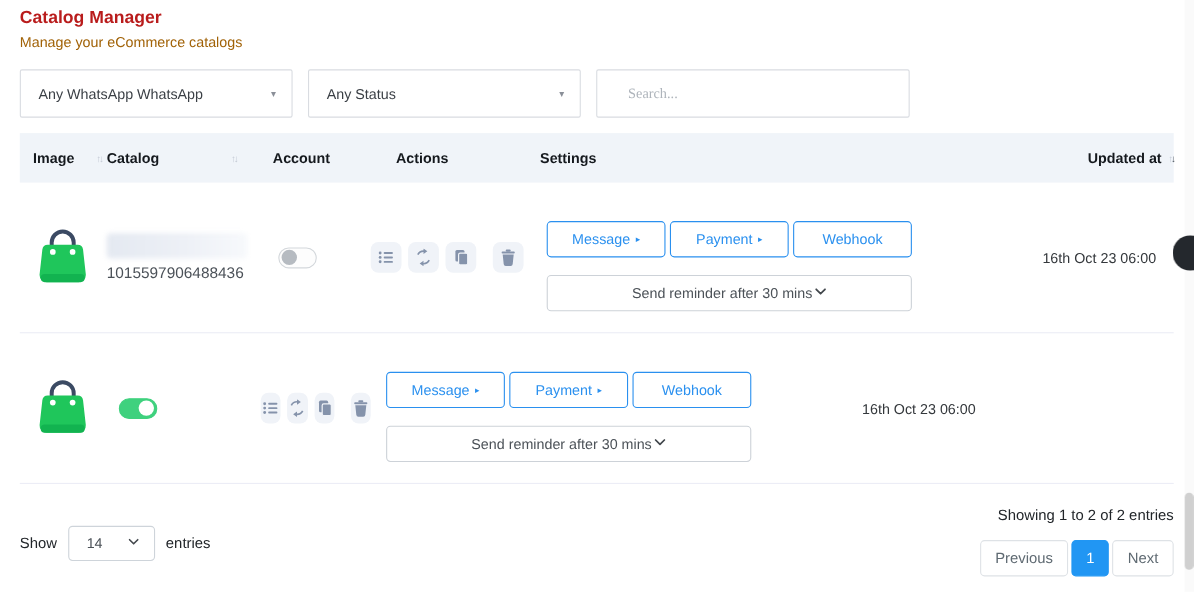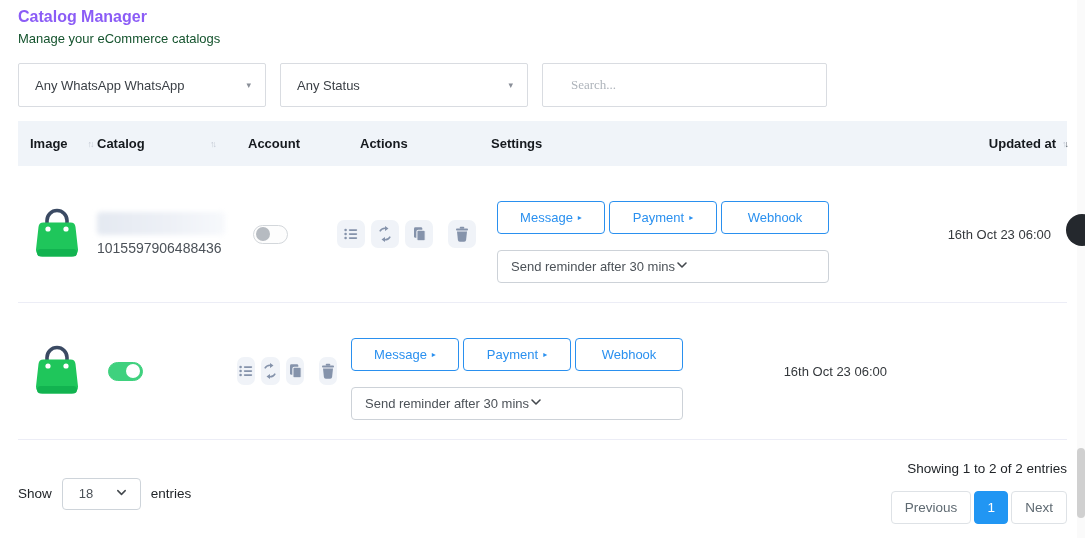--- a/index.html
+++ b/index.html
@@ -1,22 +1,22 @@
 <!DOCTYPE html>
 <html><head>
 <meta charset="utf-8">
 <style>
   * { margin:0; padding:0; box-sizing:border-box; }
   html,body { width:1085px; height:538px; background:#fff; overflow:hidden;
     font-family:"Liberation Sans","DejaVu Sans",sans-serif; color:#212529; }
   .container { padding:8px 18px 0 18px; position:relative; }
 
   
-  .page-title { font-size:16px; font-weight:700; color:#8b5cf6; }
-  .page-subtitle { font-size:13px; color:#14532d; margin-top:5px; }
+  .page-title { font-size:16px; font-weight:700; color:#b91c1c; }
+  .page-subtitle { font-size:13px; color:#a16207; margin-top:5px; }
 
   
   .filters { display:flex; gap:14px; margin-top:17px; }
   .fake-select, .search-box { height:44px; border:1px solid #d9dce1; border-radius:2px;
     background:#fff; display:flex; align-items:center; font-size:13px; color:#3a3f45; }
   .fake-select { width:248px; padding:0 14px 0 16px; justify-content:space-between; cursor:pointer; }
   .fake-select .caret { font-size:9px; color:#8a8f98; }
   .search-box { width:285px; padding:12px;font-family:Liberation Serif, serif; }
   .search-box input { border:none; outline:none; width:100%; height:100%; padding:0 16px;
     font-size:13px; font-family:inherit; color:#3a3f45; background:transparent; }
@@ -60,21 +60,21 @@
   .icon-btn svg { display:block; }
 
   
   .cell-settings { padding-left:14px;margin-top:15px; }
   .btn-row { display:flex; gap:4px; width:332px; }
   .btn-outline { flex:1; height:33px; border:1px solid #2a90ef; border-radius:4px; background:#fff;
     color:#2a90ef; font-size:13px; font-family:inherit; cursor:pointer;
     display:flex; align-items:center; justify-content:center; gap:5px; }
   .btn-outline .submenu-caret { font-size:8px; margin-top:1px; }
   .reminder-select { width:332px; height:33px; margin-top:16px; border:1px solid #cdd2d8; border-radius:4px;
-    display:flex; align-items:center; justify-content:flex-start; padding:0 12px 0 13px;
+    display:flex; align-items:center; justify-content:center; padding:0 12px 0 13px;
     font-size:13px; color:#4c5258; cursor:pointer; background:#fff; }
 
   .cell-updated { text-align:right; padding-right:16px; font-size:13px; color:#34383c; }
 
   
   .table-footer { display:flex; justify-content:space-between; align-items:center; margin-top:15px; }
   .show-group { display:flex; align-items:center; gap:10px; font-size:13.5px; color:#212529; margin-top:8px; }
   .page-size-select { width:79px; height:32px; border:1px solid #ced4da; border-radius:4px;
     display:flex; align-items:center; justify-content:space-between; padding:0 12px 0 16px;
     font-size:13px; color:#4c5258; cursor:pointer; background:#fff; }
@@ -303,21 +303,21 @@
         </div>
       </div>
       <div class="cell-updated">16th Oct 23 06:00</div>
     </div>
   </div>
 
   <div class="table-footer">
     <div class="show-group">
       <span>Show</span>
       <div class="page-size-select">
-        <span>18</span>
+        <span>14</span>
         <span class="chev"><svg width="13" height="13" viewBox="0 0 14 14" fill="none" stroke="#43484d" stroke-width="1.6" stroke-linecap="round" stroke-linejoin="round">
               <path d="M3 5l4 4 4-4"></path>
             </svg></span>
       </div>
       <span>entries</span>
     </div>
     <div class="footer-right">
       <div class="summary">Showing 1 to 2 of 2 entries</div>
       <div class="pagination">
         <button class="page-btn">Previous</button>

